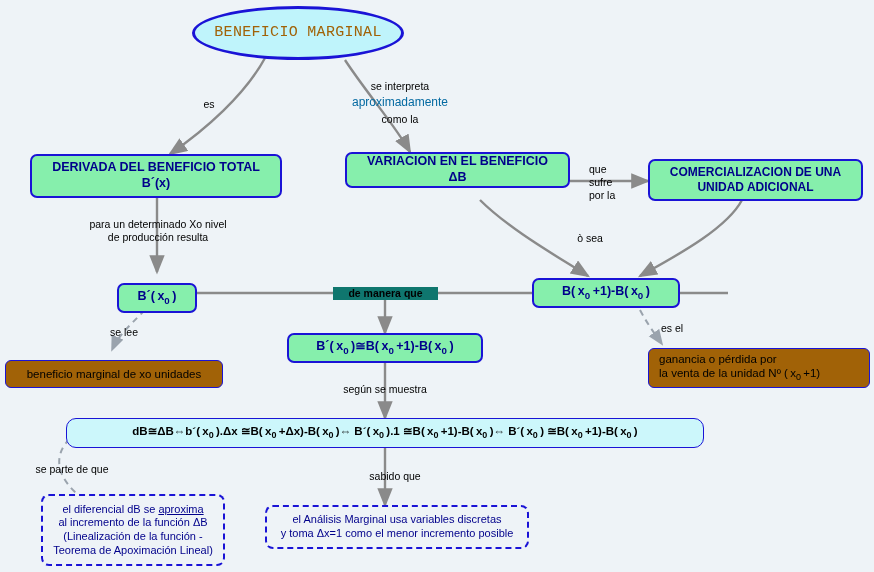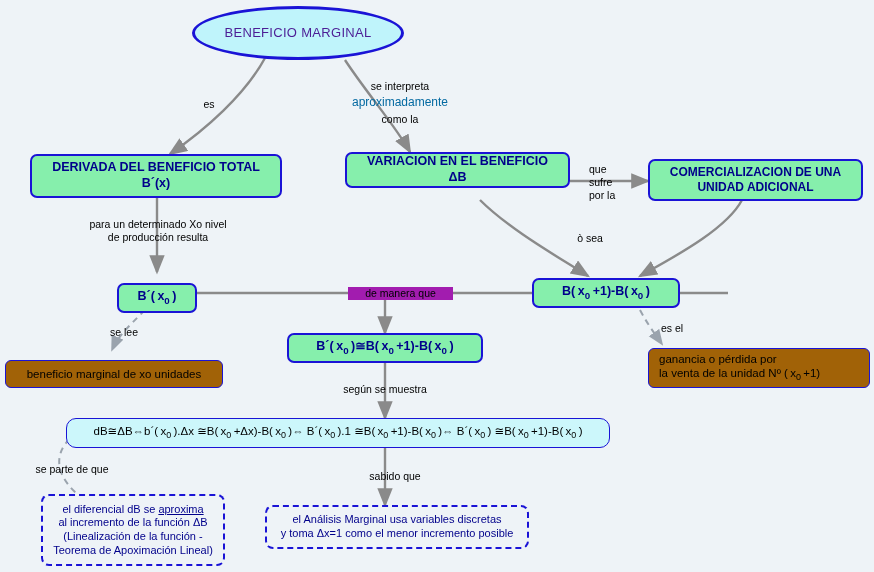--- a/index.html
+++ b/index.html
@@ -34,23 +34,24 @@
     align-items: center;
     justify-content: center;
     text-align: center;
     line-height: 1.25;
   }
   
   .ellipse {
     background: #bff4fb;
     border: 3px solid #1a13d6;
     border-radius: 50%;
-    color: #4c1d95;
-    font-size: 13px;
+    color: #a16207;
+    font-size: 15px;
     letter-spacing: .3px;
+    font-family: Liberation Mono, monospace;
   }
   
   .box-strong {
     background: #86efac;
     border: 2px solid #1a13d6;
     border-radius: 7px;
     color: #00008b;
     font-weight: bold;
     font-size: 12.5px;
   }
@@ -191,21 +192,21 @@
     <div>para un determinado Xo nivel</div>
     <div>de producción resulta</div>
   </div>
 
   <div class="lbl" style="left:560px; top:232px; width:60px;">ò sea</div>
 
   <div class="node box-strong" style="left:117px; top:283px; width:80px; height:30px;">
     <span class="nowrap">B´( x<span class="sub">0</span> )</span>
   </div>
 
-  <div class="lbl" style="left:348px; top:287px; width:105px; background:#a21caf;">de manera que</div>
+  <div class="lbl" style="left:333px; top:287px; width:105px; background:#0f766e;font-weight:bold;">de manera que</div>
 
   <div class="node box-strong" style="left:532px; top:278px; width:148px; height:30px;">
     <span class="nowrap">B( x<span class="sub">0</span> +1)-B( x<span class="sub">0</span> )</span>
   </div>
 
   <div class="lbl" style="left:98px; top:326px; width:52px;">se lee</div>
 
   <div class="lbl" style="left:650px; top:322px; width:44px;">es el</div>
 
   <div class="node box-plain white" style="left:5px; top:360px; width:218px; height:28px;">
@@ -218,21 +219,21 @@
       <div class="nowrap">la venta de  la unidad Nº ( x<span class="sub">0</span> +1)</div>
     </div>
   </div>
 
   <div class="node box-strong" style="left:287px; top:333px; width:196px; height:30px;">
     <span class="nowrap">B´( x<span class="sub">0</span> )≅B( x<span class="sub">0</span> +1)-B( x<span class="sub">0</span> )</span>
   </div>
 
   <div class="lbl" style="left:324px; top:383px; width:122px;">según se muestra</div>
 
-  <div class="node formula" style="left:66px; top:418px; width:544px; height:30px;">
+  <div class="node formula" style="left:66px; top:418px; width:638px; height:30px;font-weight:bold;">
     <span class="nowrap">dB≅ΔB⇔b´( x<span class="sub">0</span> ).Δx ≅B( x<span class="sub">0</span> +Δx)-B( x<span class="sub">0</span> )⇔ B´( x<span class="sub">0</span> ).1 ≅B( x<span class="sub">0</span> +1)-B( x<span class="sub">0</span> )⇔ B´( x<span class="sub">0</span> ) ≅B( x<span class="sub">0</span> +1)-B( x<span class="sub">0</span> )</span>
   </div>
 
   <div class="lbl" style="left:22px; top:463px; width:100px;">se parte de que</div>
 
   <div class="lbl" style="left:355px; top:470px; width:80px;">sabido que</div>
 
   <div class="node box-dashed" style="left:41px; top:494px; width:184px; height:72px;">
     <div>
       <div>el diferencial dB se <span class="u">aproxima</span></div>

